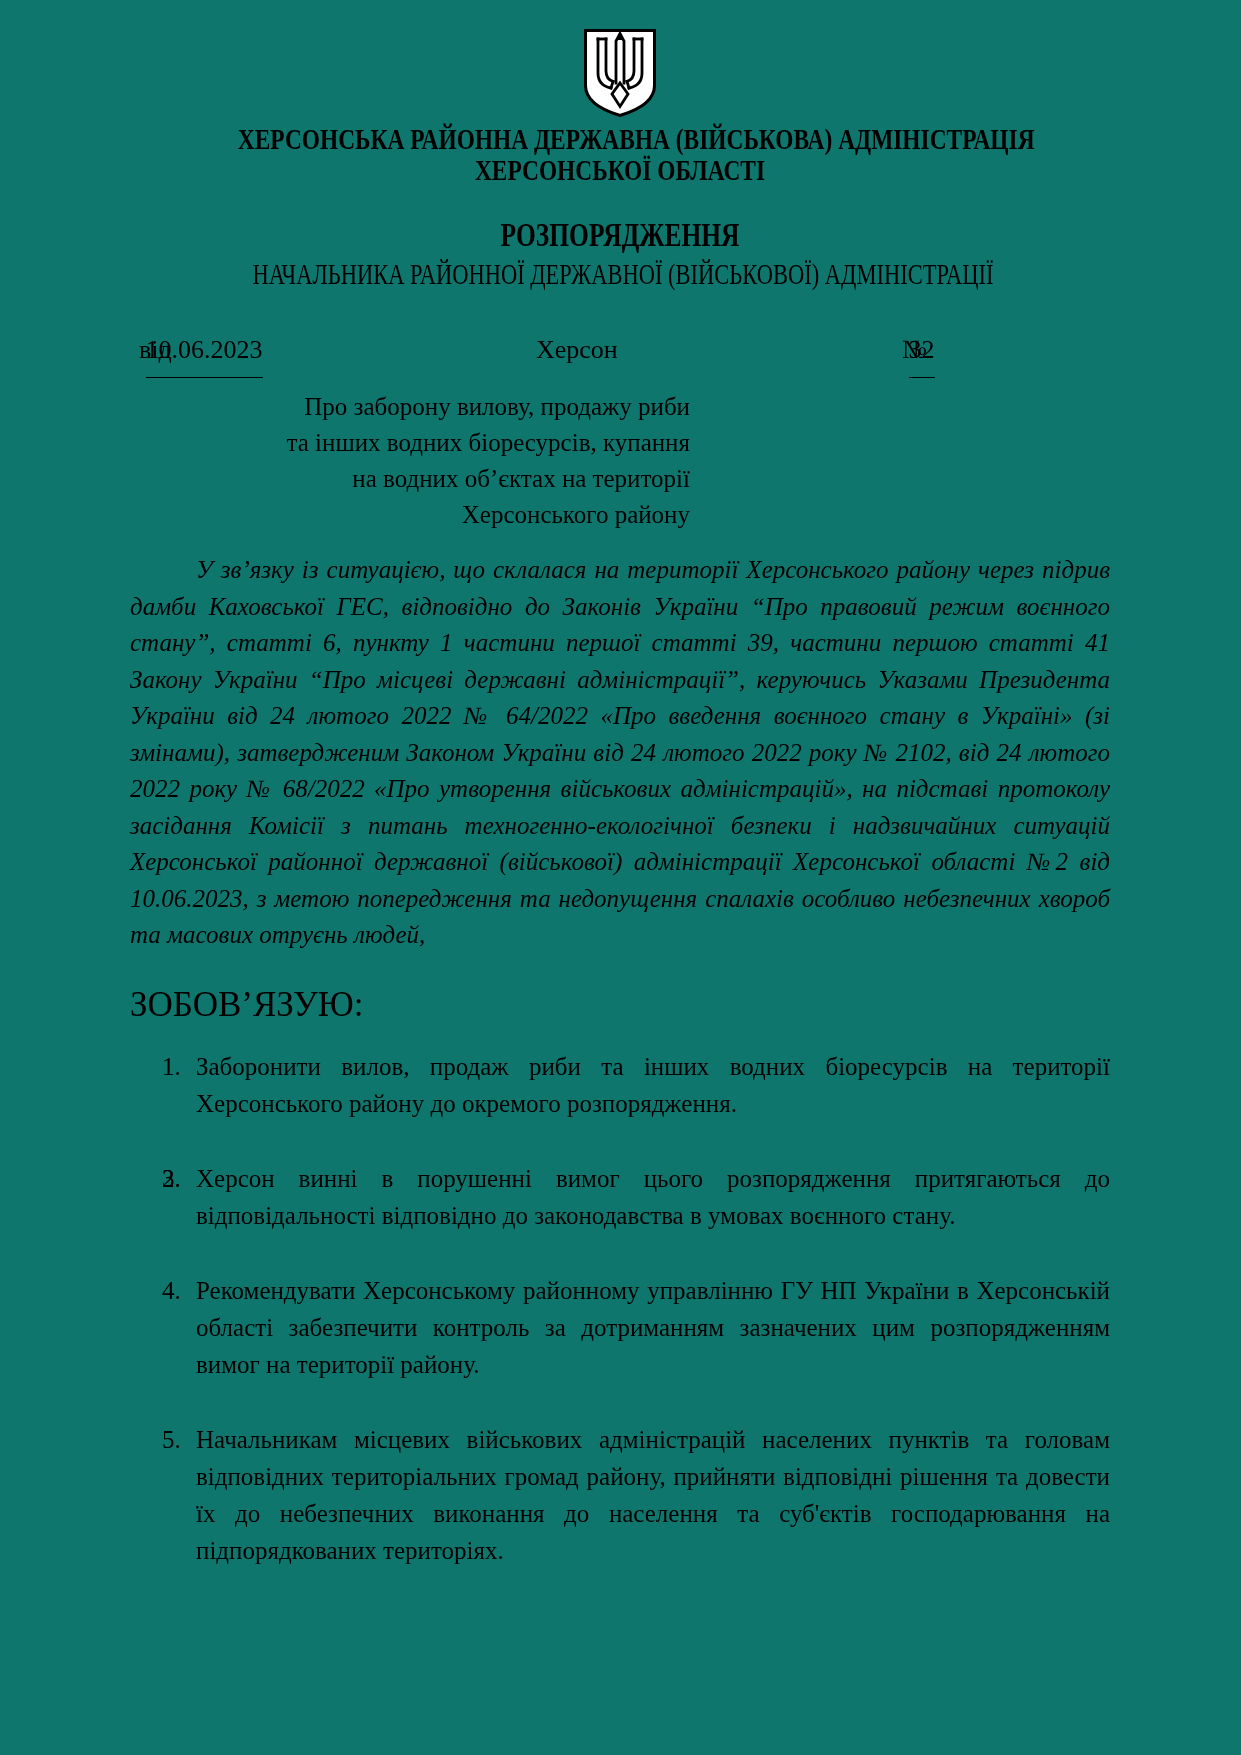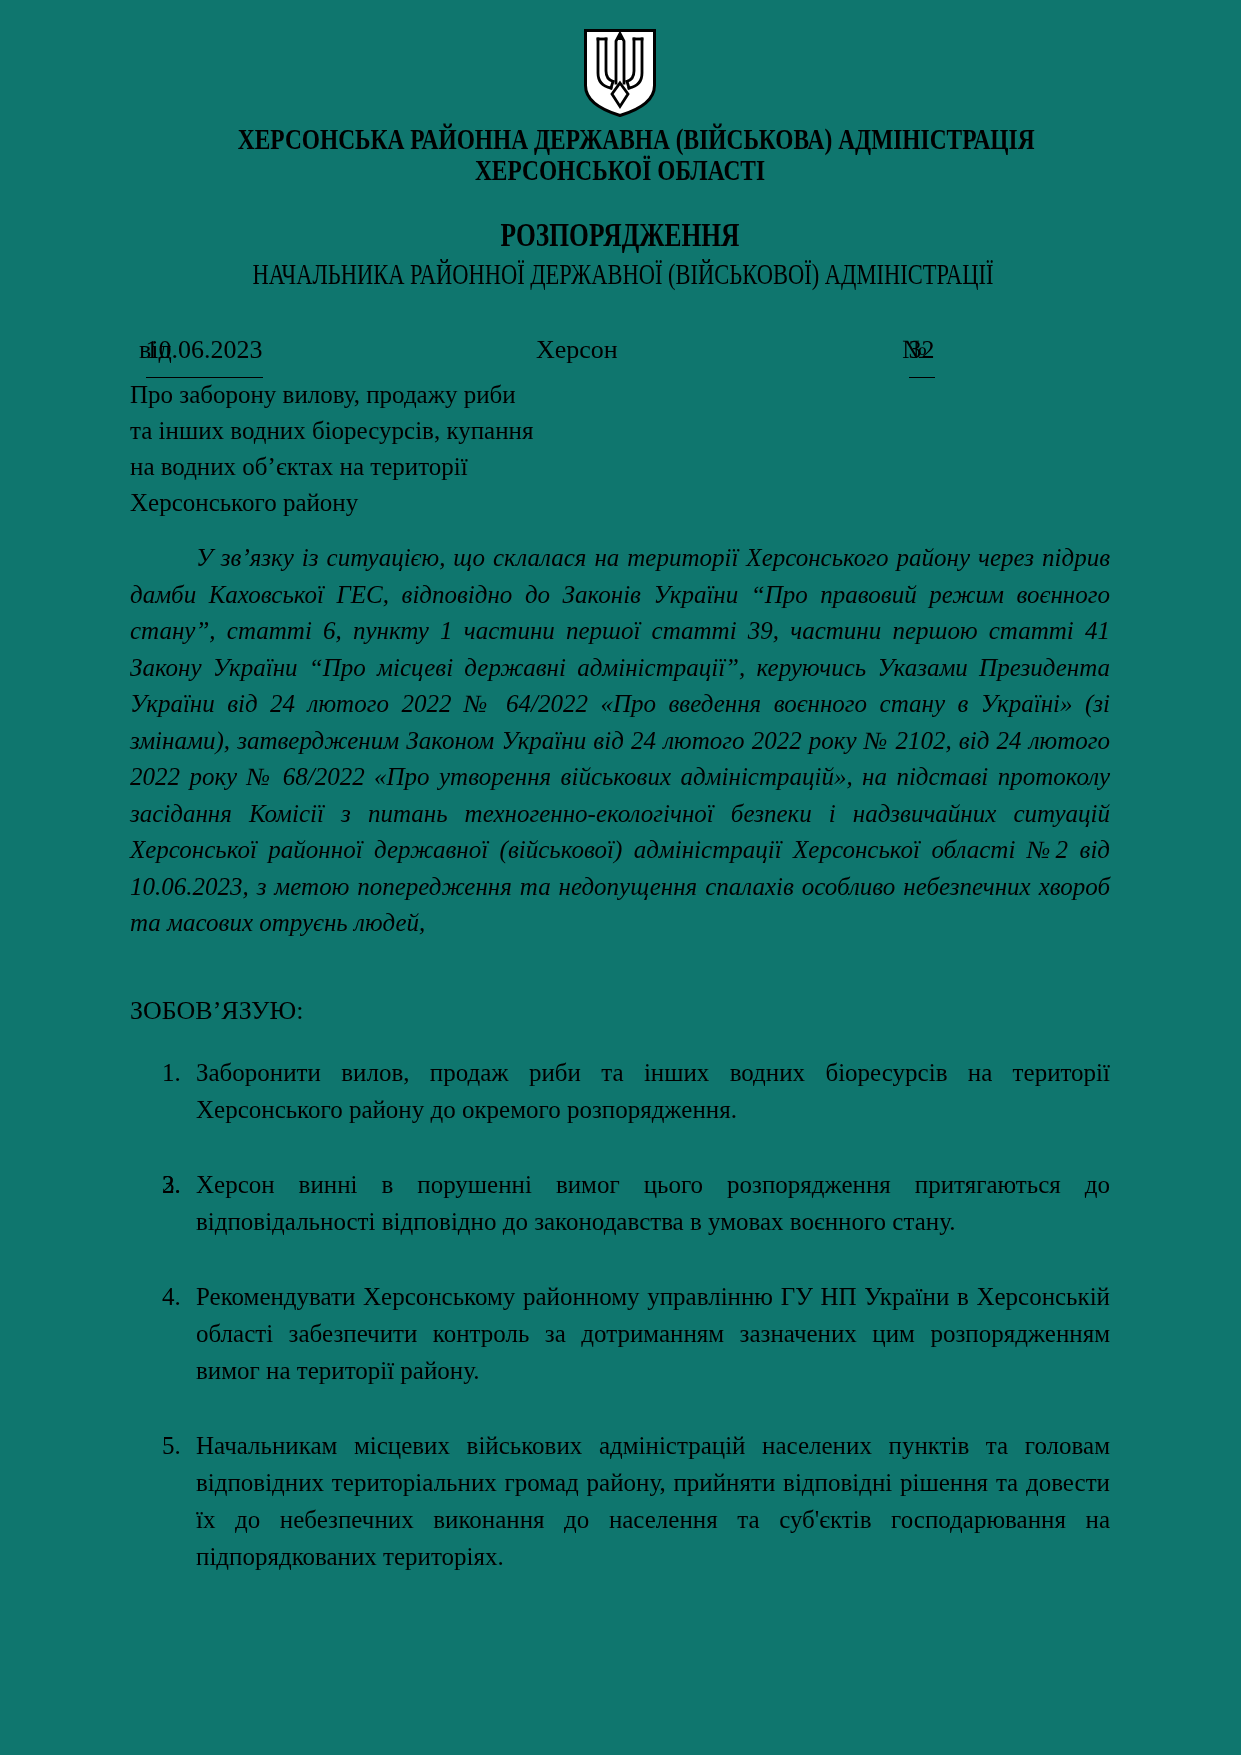--- a/index.html
+++ b/index.html
@@ -56,37 +56,38 @@
   }
   .meta span{position:absolute;top:0;white-space:nowrap;}
   .meta .meta-date{left:9px;}
   .meta .meta-place{left:406px;text-align:center;}
   .meta .meta-number{left:772px;}
   .u{
     border-bottom:1.6px solid #000;
     padding-bottom:10px;
   }
   .subject{
-    margin-top:8px;
+    margin-top:20px;
     font-size:25px;
     line-height:36px;
     white-space:pre-line;
     max-width:560px;
+    text-align:right;
   }
   .body-paragraph{
     margin-top:19px;
     font-size:25px;
     line-height:36.5px;
     text-align:justify;
     text-indent:66px;
     font-style:italic;
   }
   .resolve-heading{
-    margin-top:52px;
-    font-size:26px;
+    margin-top:34px;
+    font-size:35px;
     line-height:34px;
   }
   .order-list{margin-top:26px;}
   .order-item{
     position:relative;
     padding-left:66px;
     font-size:25px;
     line-height:37px;
     text-align:justify;
     margin-bottom:38px;

